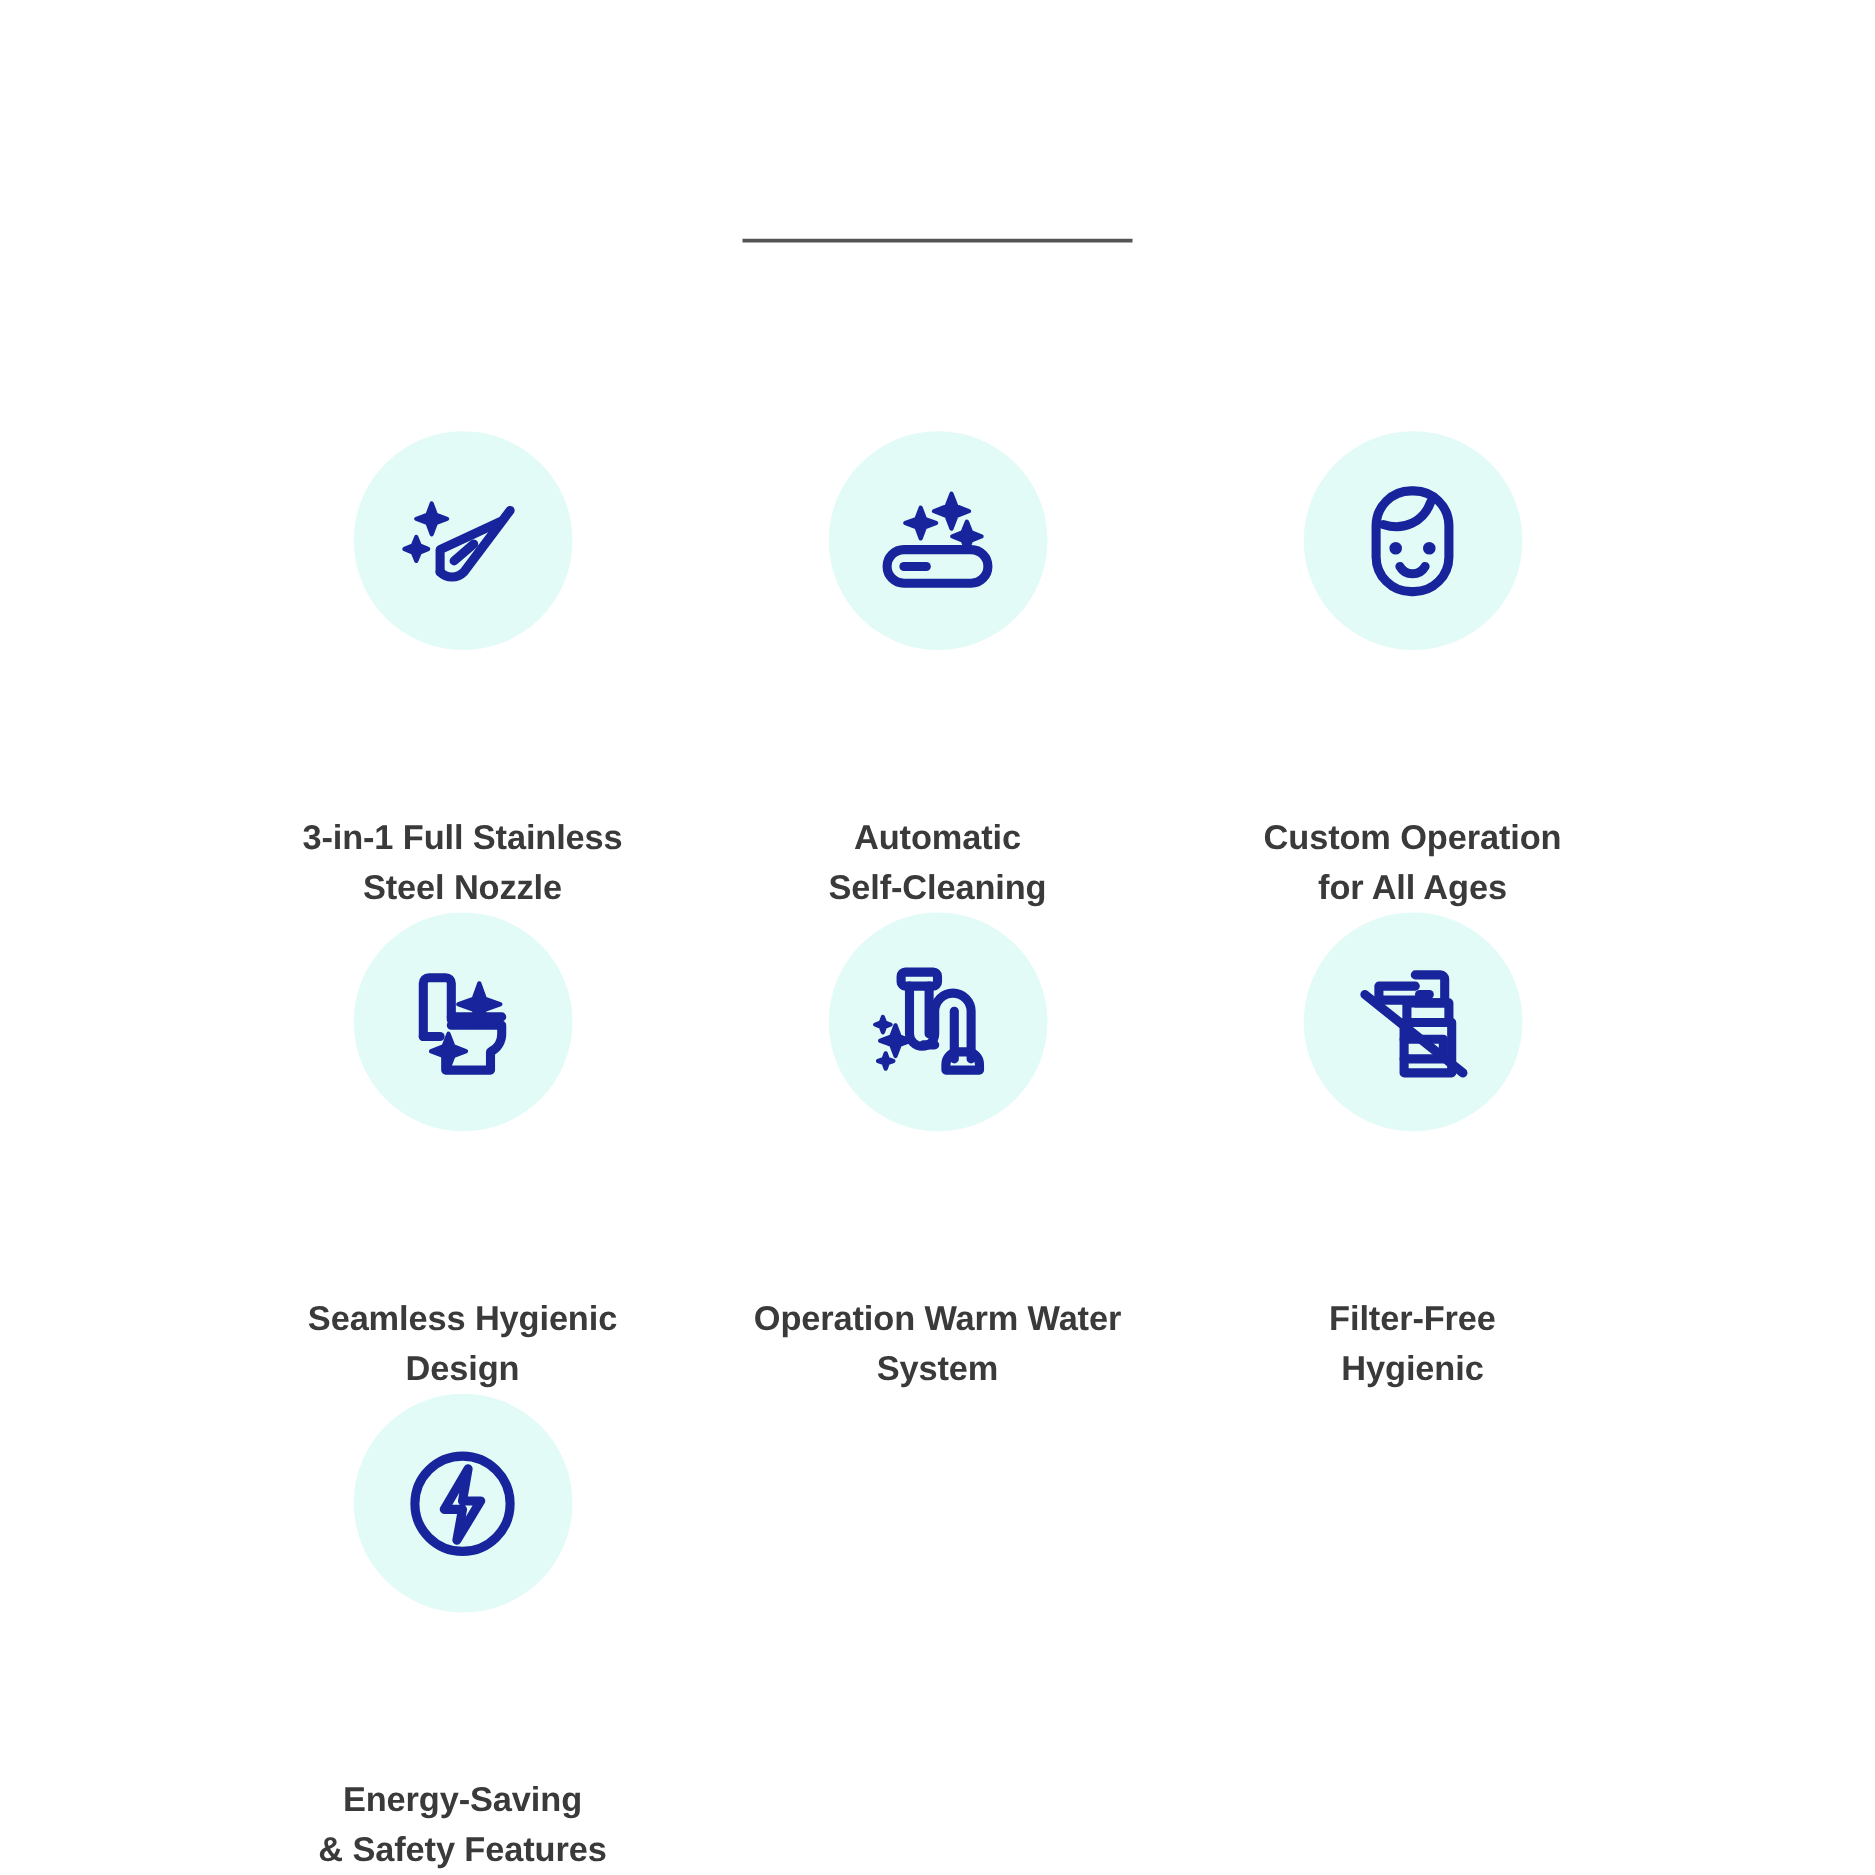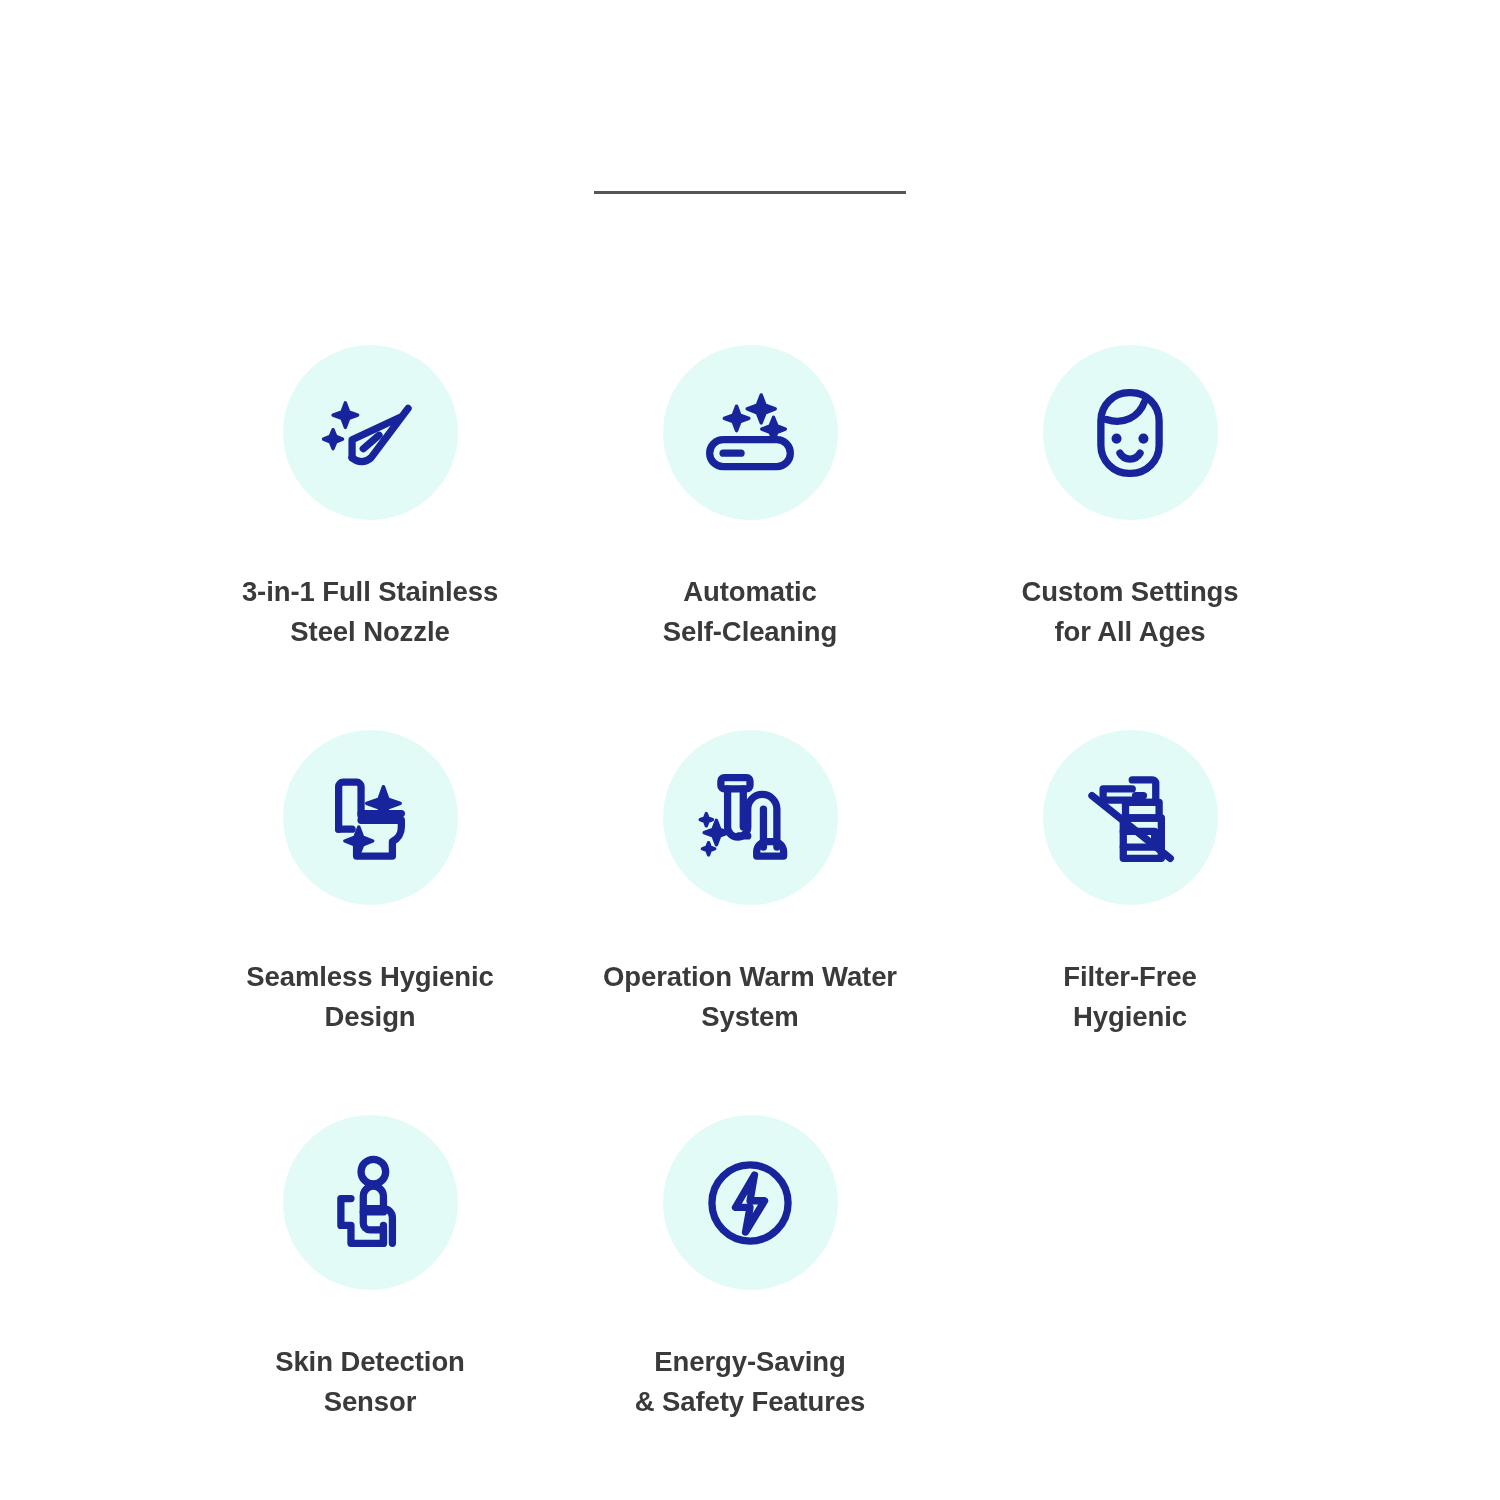--- a/index.html
+++ b/index.html
@@ -56,20 +56,21 @@
     grid-template-columns: repeat(3, 380px);
     grid-template-rows: repeat(3, 385px);
     justify-items: center;
   }
 
   .feature-card {
     width: 380px;
     display: flex;
     flex-direction: column;
     align-items: center;
+    justify-content: space-between;
   }
 
   .icon-circle {
     width: 175px;
     height: 175px;
     border-radius: 50%;
     background: #e2fbf7;
     display: flex;
     align-items: center;
     justify-content: center;
@@ -147,21 +148,21 @@
     <div class="feature-card">
       <div class="icon-circle">
         <svg viewBox="0 0 100 100">
           <rect x="24" y="14" width="52" height="72" rx="25"></rect>
           <path d="M29 38 C44 43 58 36 63 22"></path>
           <circle cx="38" cy="55" r="3" class="solid"></circle>
           <circle cx="62" cy="55" r="3" class="solid"></circle>
           <path d="M41 68 C45 75 55 75 59 68"></path>
         </svg>
       </div>
-      <div class="feature-label">Custom Settings
+      <div class="feature-label">Custom Operation
 for All Ages</div>
     </div>
 
 
     <div class="feature-card">
       <div class="icon-circle">
         <svg viewBox="0 0 100 100">
           <path d="M22 60 L22 22 a4 4 0 0 1 4 -4 L38 18 a4 4 0 0 1 4 4 L42 48"></path>
           <path d="M22 60 L34 60"></path>
           <path d="M42 46 L78 46"></path>
@@ -201,34 +202,20 @@
           <path d="M44 50 L78 50 L78 86 L44 86 Z"></path>
           <path d="M44 62 L72 62 L72 76 L44 76"></path>
           <path d="M55 30 L62 30"></path>
           <path d="M16 30 L86 86"></path>
         </svg>
       </div>
       <div class="feature-label">Filter-Free
 Hygienic</div>
     </div>
 
-    <div class="feature-card">
-      <div class="icon-circle">
-        <svg viewBox="0 0 100 100">
-          <circle cx="53" cy="22" r="11"></circle>
-          <path d="M44 44 a9 9 0 0 1 18 0 L62 58 L44 58 Z"></path>
-          <path d="M46 55 L62 55 a8 8 0 0 1 8 8 L70 86"></path>
-          <path d="M44 58 L44 68 a6 6 0 0 0 6 6 L62 74"></path>
-          <path d="M33 46 L24 46 L24 70 L33 70 L33 86 L62 86 L62 70"></path>
-          <path d="M62 74 L62 86"></path>
-        </svg>
-      </div>
-      <div class="feature-label">Skin Detection
-Sensor</div>
-    </div>
 
     <div class="feature-card">
       <div class="icon-circle">
         <svg viewBox="0 0 100 100">
           <circle cx="50" cy="50" r="34"></circle>
           <path d="M54 25 L37 54 L50 54 L46 76 L63 48 L50 48 Z"></path>
         </svg>
       </div>
       <div class="feature-label">Energy-Saving
 &amp; Safety Features</div>

